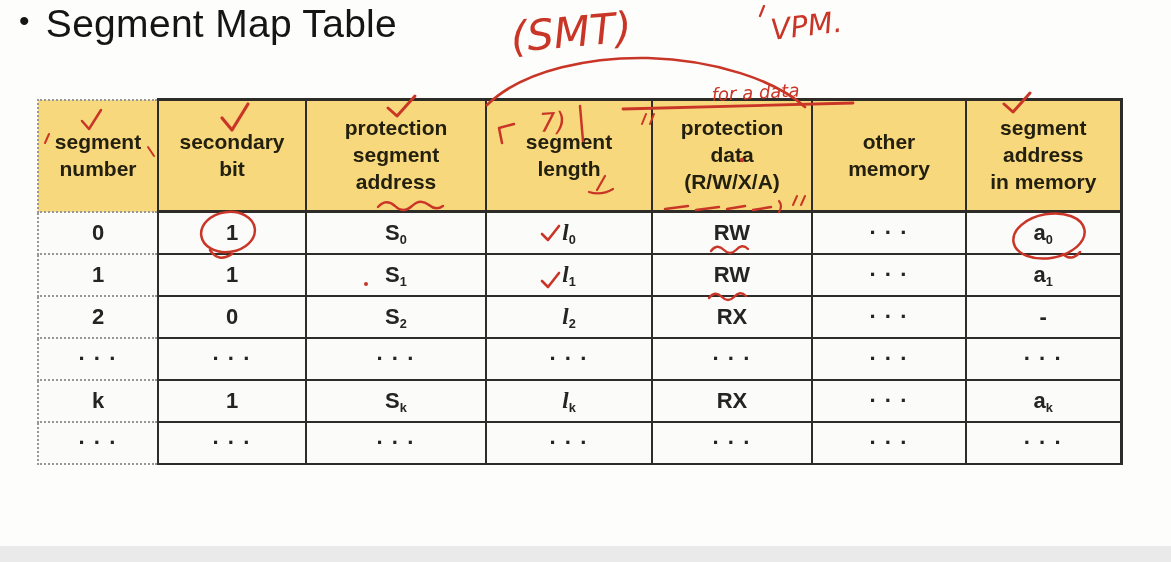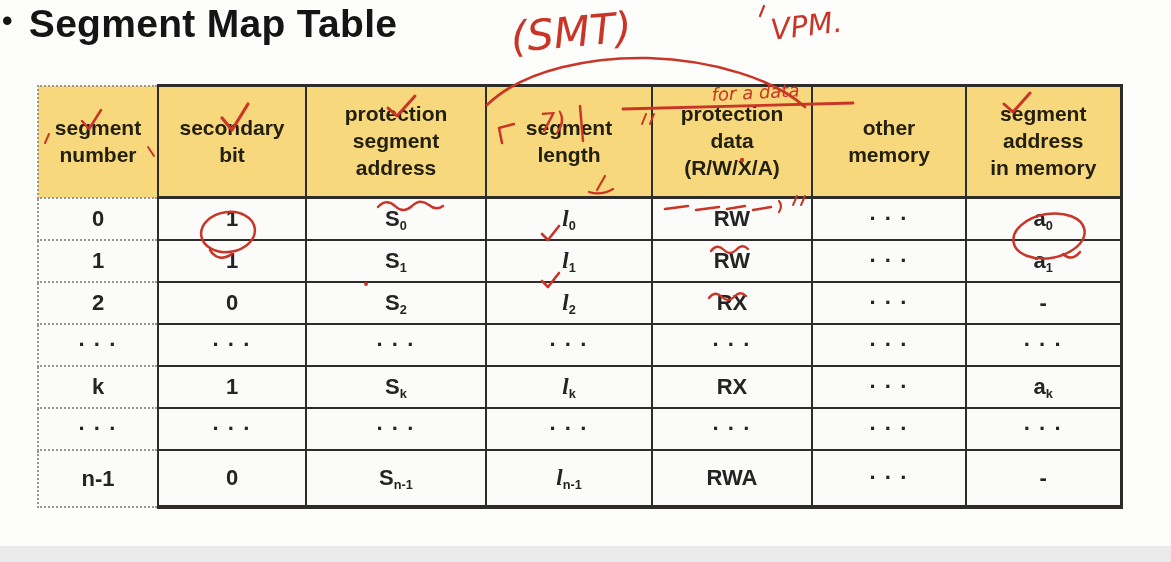--- a/index.html
+++ b/index.html
@@ -2,26 +2,26 @@
 <html><head>
 <meta charset="utf-8">
 <style>
   html,body{margin:0;padding:0;}
   body{
     width:1171px;height:562px;position:relative;overflow:hidden;
     background:#fdfdfc;
     font-family:"Liberation Sans",sans-serif;
   }
   .title{
-    position:absolute;left:2px;top:2px;
-    font-size:39px;font-weight:bold;color:#151515;letter-spacing:.3px;
+    position:absolute;left:19px;top:2px;
+    font-size:39px;font-weight:normal;color:#151515;letter-spacing:.3px;
     white-space:nowrap;
   }
   .title .bullet{font-size:30px;vertical-align:6px;margin-right:16px;}
-  .tablewrap{position:absolute;left:37px;top:84px;}
+  .tablewrap{position:absolute;left:37px;top:98px;}
   table{border-collapse:collapse;table-layout:fixed;}
   th,td{
     text-align:center;vertical-align:middle;padding:0;
     border:2.5px solid #2e2c28;
   }
   th{
     background:#f8d87c;height:109px;
     font-size:21px;font-weight:bold;color:#23200f;line-height:1.28;
     border-top-width:3px;border-bottom-width:3.5px;
   }
@@ -142,29 +142,20 @@
   </tr>
   <tr>
     <td class="firstcol dots"><span>· · ·</span></td>
     <td class="dots"><span>· · ·</span></td>
     <td class="dots"><span>· · ·</span></td>
     <td class="dots"><span>· · ·</span></td>
     <td class="dots"><span>· · ·</span></td>
     <td class="dots"><span>· · ·</span></td>
     <td class="dots lastcol"><span>· · ·</span></td>
   </tr>
-  <tr class="last">
-    <td class="firstcol"><span>n-1</span></td>
-    <td><span>0</span></td>
-    <td><span>S</span><sub>n-1</sub></td>
-    <td><span class="it">l</span><sub>n-1</sub></td>
-    <td><span>RWA</span></td>
-    <td class="dots"><span>· · ·</span></td>
-    <td class="lastcol"><span>-</span><sub></sub></td>
-  </tr>
   </tbody>
 </table>
 </div>
 
 <div class="strip"></div>
 
 <svg class="overlay" width="1171" height="562" viewBox="0 0 1171 562" fill="none" stroke="#c93526" stroke-width="2.5" stroke-linecap="round" stroke-linejoin="round">
 
   <text x="512" y="52" font-size="42" font-style="italic" font-family="DejaVu Sans, sans-serif" fill="#c93526" stroke="none" transform="rotate(-5 512 52)">(SMT)</text>
   <path d="M 764 6 L 760 16" stroke-width="2.2"></path>

